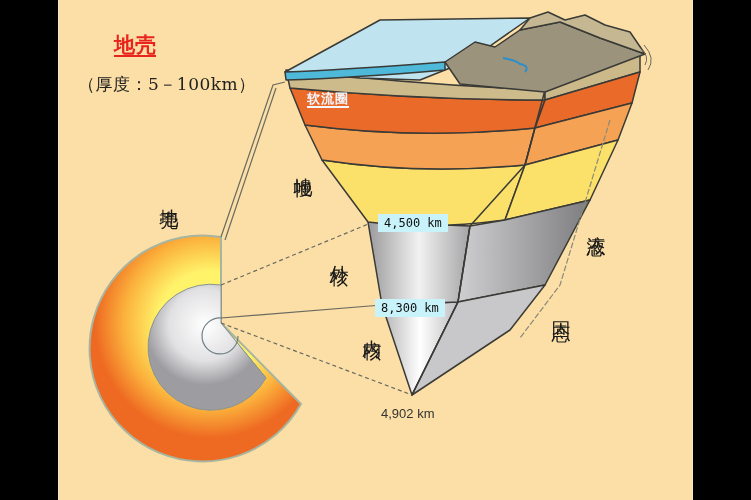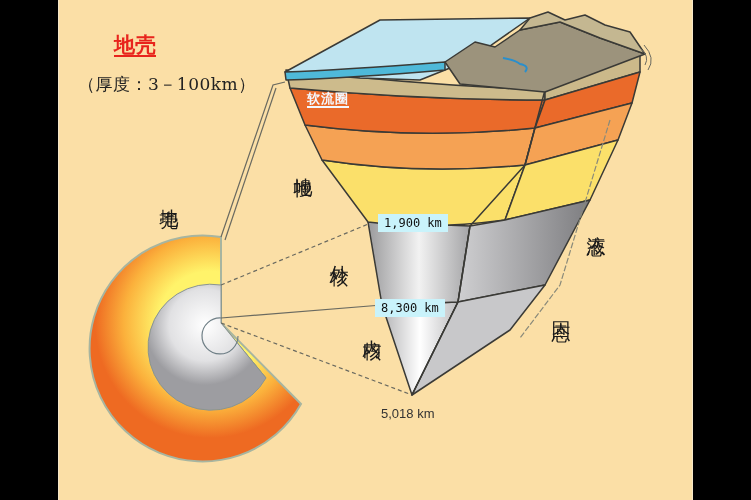--- a/index.html
+++ b/index.html
@@ -92,25 +92,25 @@
     <path d="M 445 62 L 475 42 L 495 47 L 520 30 L 560 22 L 600 38 L 645 54 L 545 92 L 460 84 Z" fill="#9c937c"></path>
     <path d="M 520 30 L 530 18 L 548 12 L 565 20 L 585 15 L 605 25 L 630 32 L 645 54 L 600 38 L 560 22 Z" fill="#c4b791"></path>
     <path d="M 503 58 Q 515 60 520 64 Q 530 66 525 72" fill="none" stroke="#2a8fcc" stroke-width="2"></path>
     <path d="M 640 48 Q 650 56 645 65 M 644 45 Q 656 58 648 70" fill="none" stroke="#6a6a60" stroke-width="1"></path>
   </g>
 
   <path d="M 610 120 L 560 285 L 520 338" fill="none" stroke="#8a8a7a" stroke-width="1.2" stroke-dasharray="6,2"></path>
 </svg>
 
 <div class="lbl title-red">地壳</div>
-<div class="lbl thick">（厚度：3－100km）</div>
+<div class="lbl thick">（厚度：5－100km）</div>
 <div class="lbl asth">软流圈</div>
 
 <div class="lbl vert" style="left:294px; top:162px;">地幔</div>
 <div class="lbl vert" style="left:160px; top:193px;">地壳</div>
 <div class="lbl vert" style="left:330px; top:250px;">外核</div>
 <div class="lbl vert" style="left:363px; top:324px;">内核</div>
 <div class="lbl vert" style="left:587px; top:220px;">液态</div>
 <div class="lbl vert" style="left:552px; top:306px;">固态</div>
 
-<div class="tag" style="left:378px; top:214px;">1,900 km</div>
+<div class="tag" style="left:378px; top:214px;">4,500 km</div>
 <div class="tag" style="left:375px; top:299px;">8,300 km</div>
-<div class="lbl depth6378">5,018 km</div>
+<div class="lbl depth6378">4,902 km</div>
 
 </body></html>

